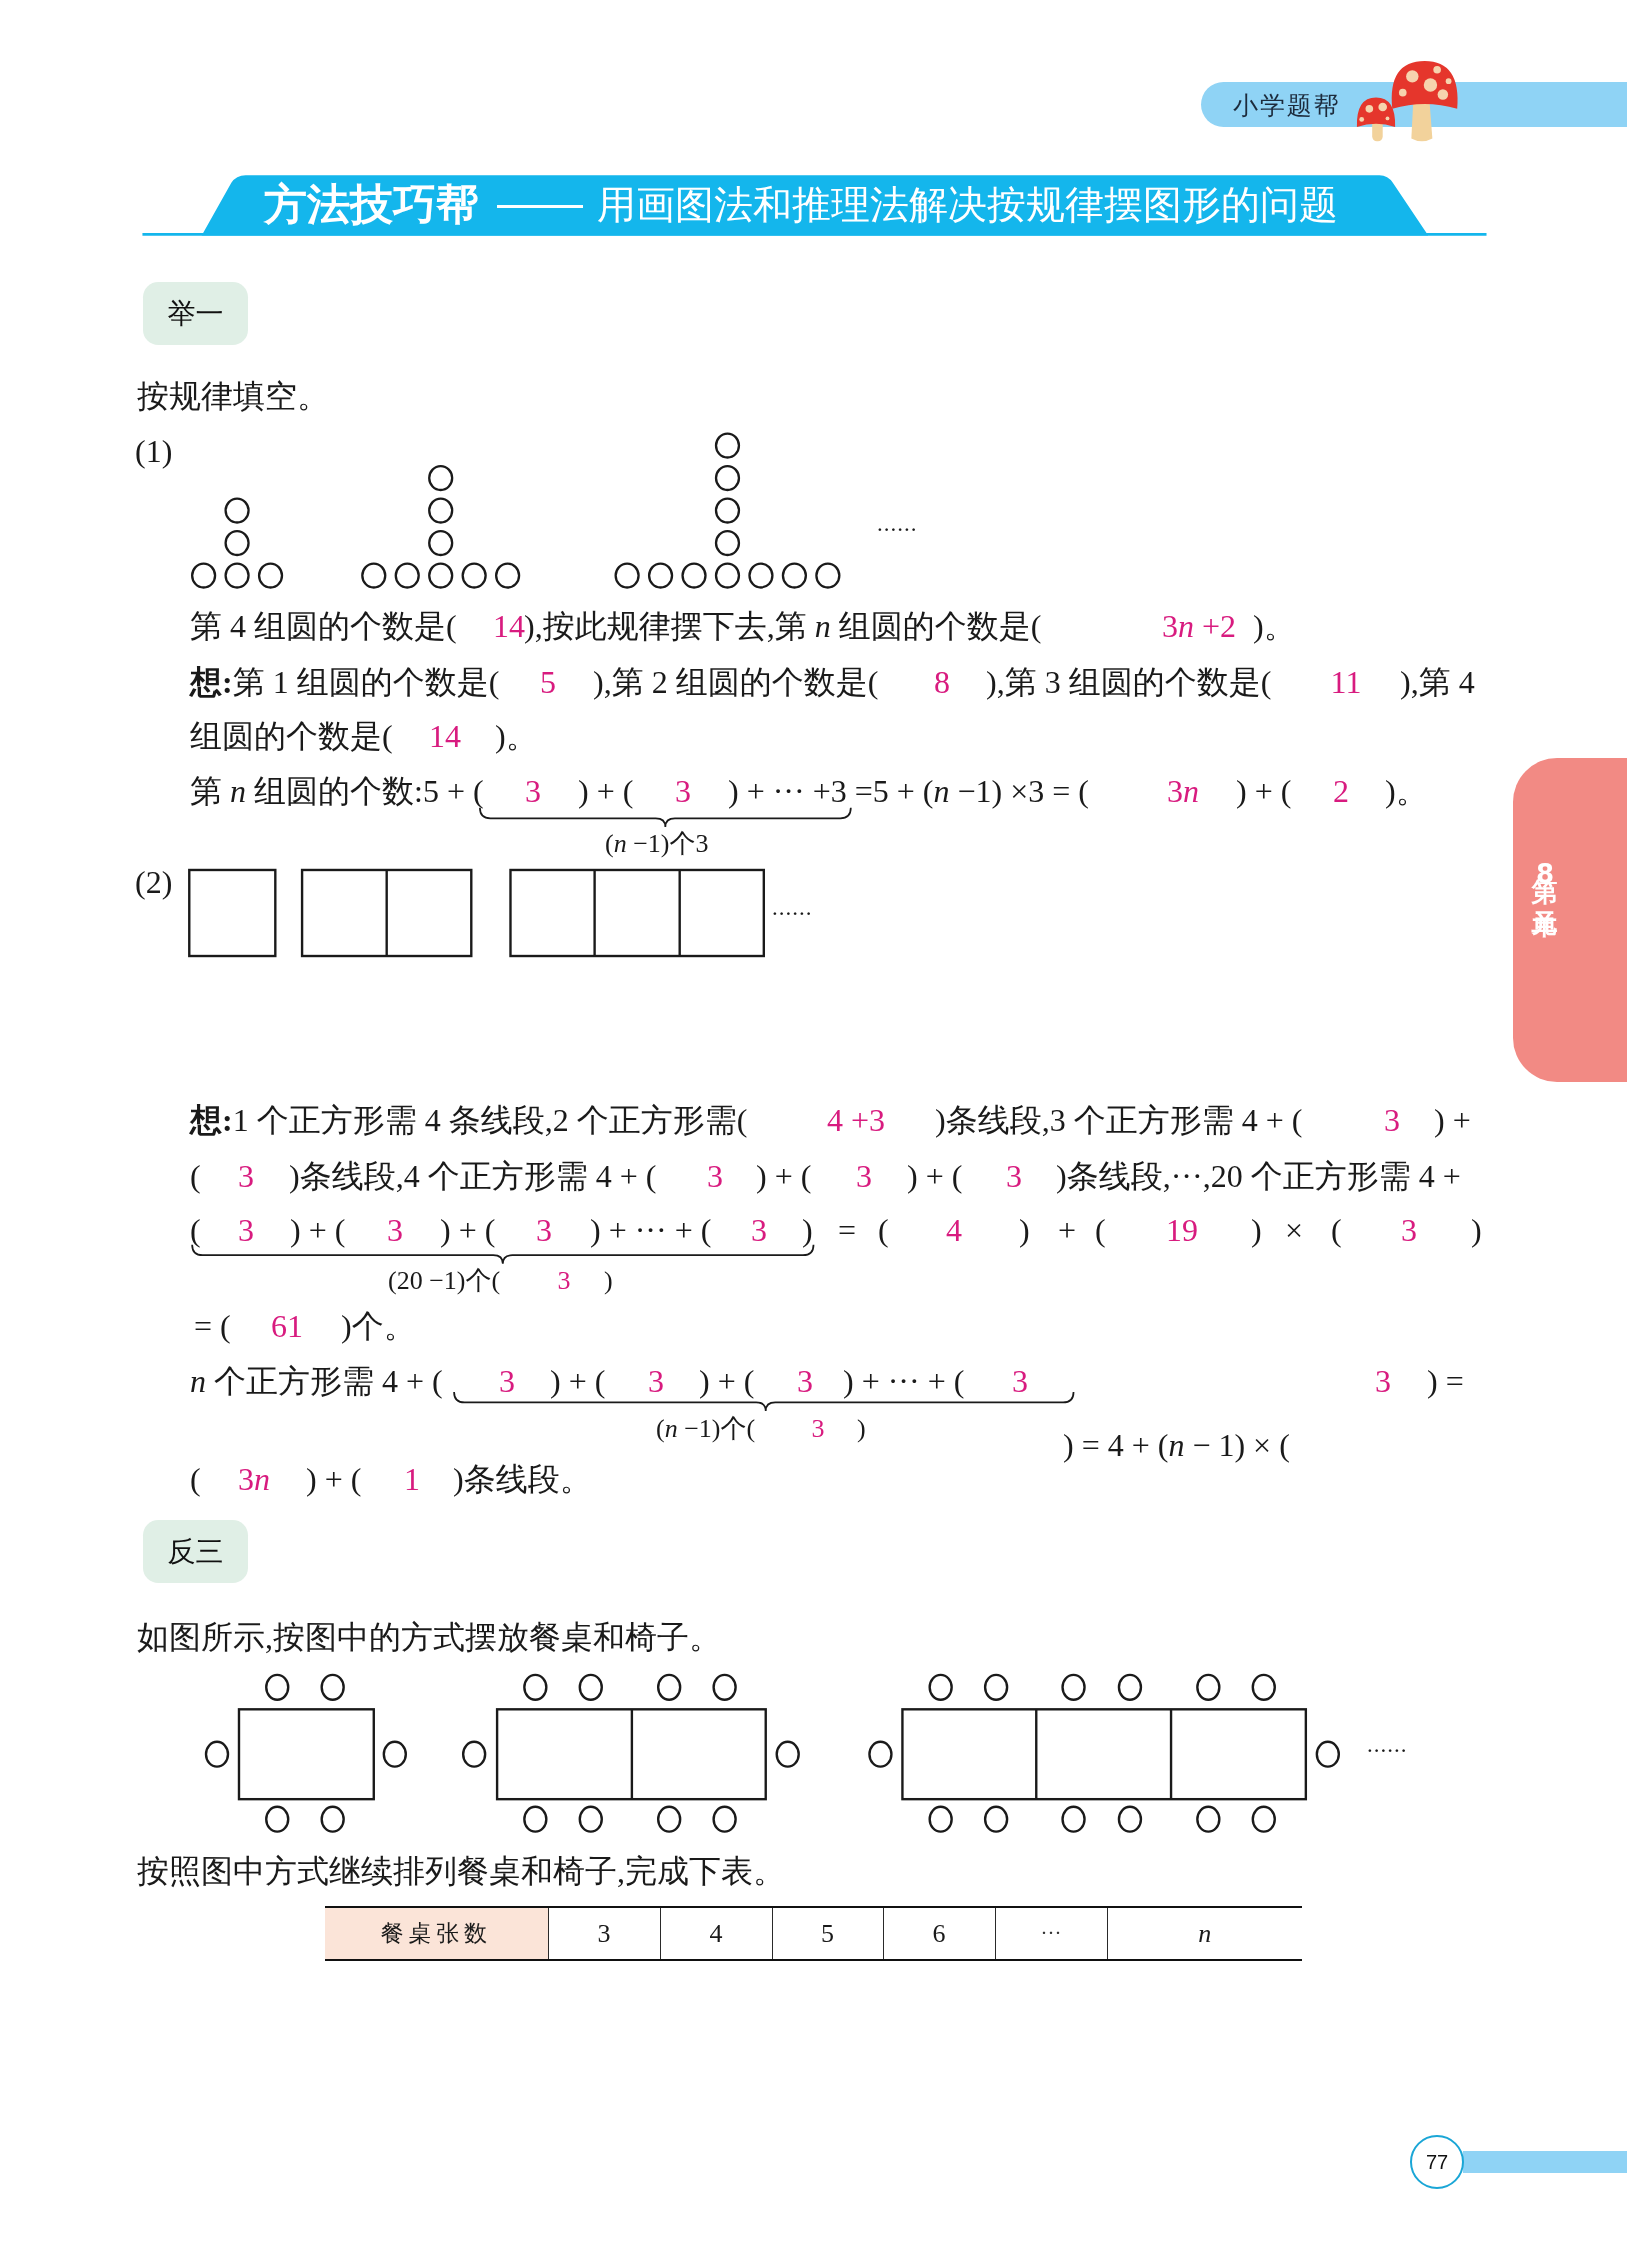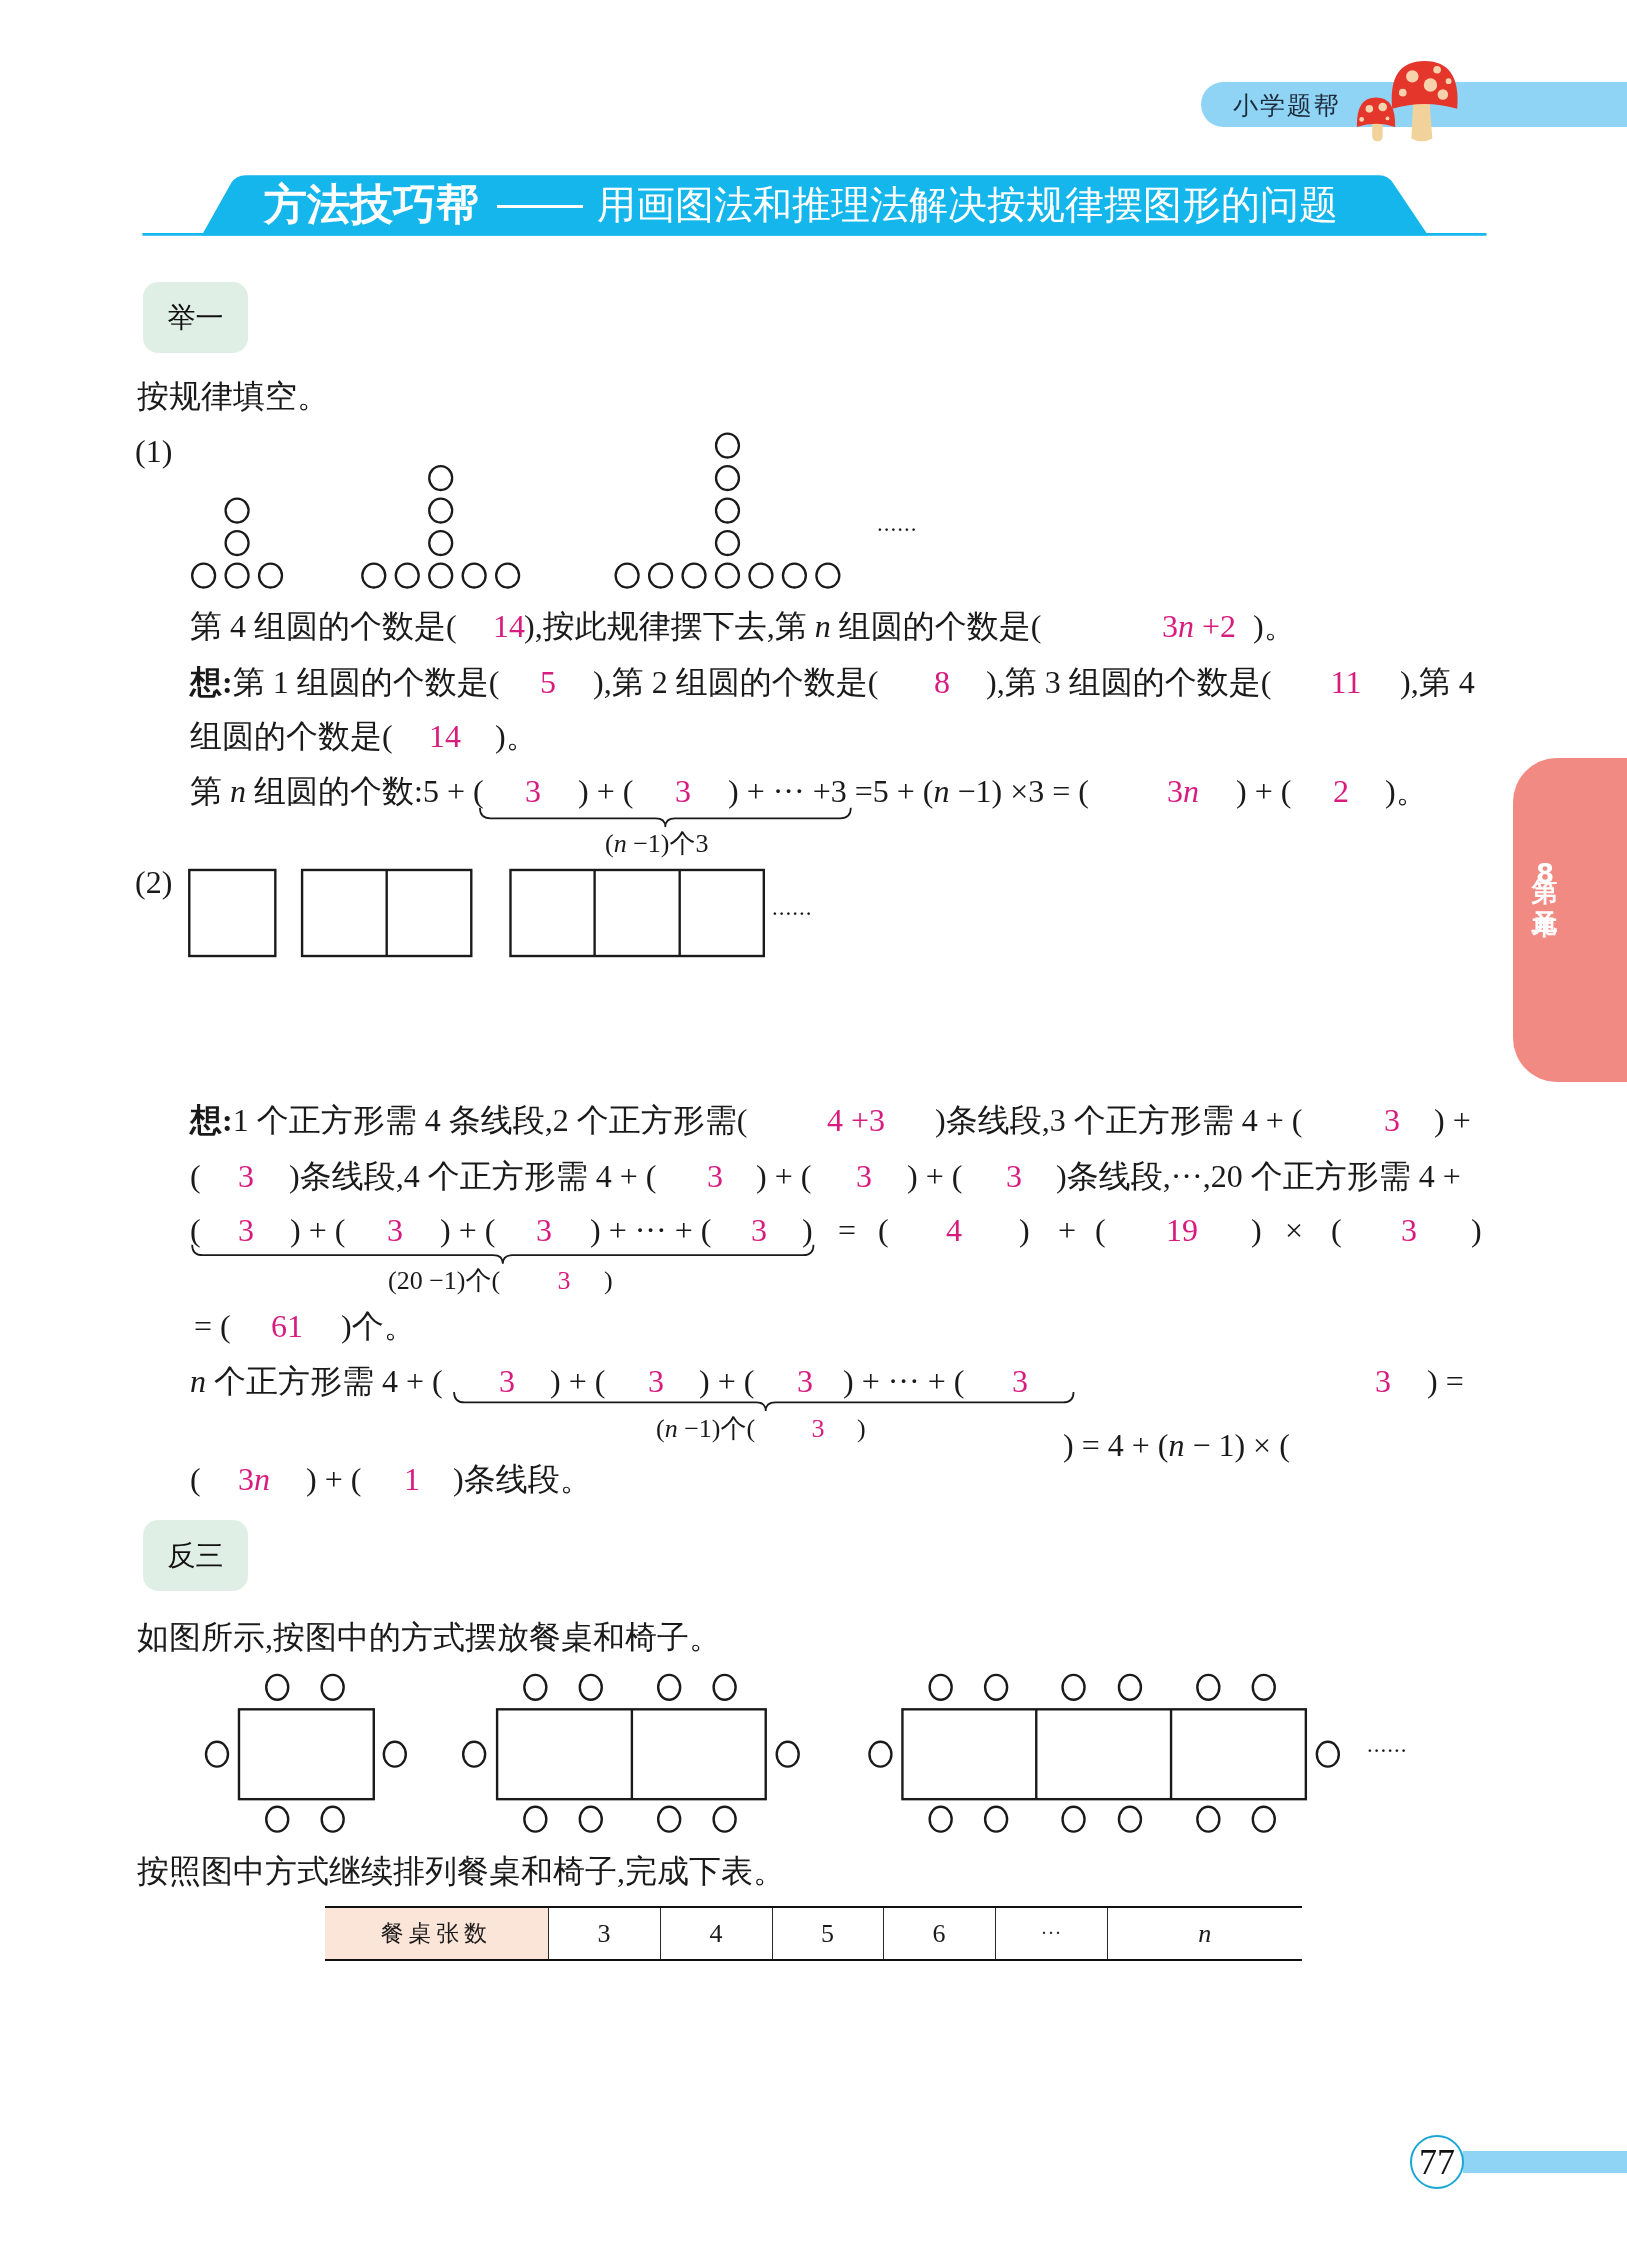--- a/index.html
+++ b/index.html
@@ -18,32 +18,32 @@
   .pill-text{left:1233px;top:105px;transform:translateY(-50%);font-family:"DejaVu Sans","Liberation Sans",sans-serif;
              font-size:25px;color:#1c2b3c;letter-spacing:1.9px;white-space:nowrap;}
 
   
   .title-main{left:264px;top:205px;transform:translateY(-50%);font-family:Liberation Serif, serif;
               font-weight:bold;font-size:43px;color:#fff;white-space:nowrap;}
   .title-dash{left:497px;top:203px;transform:translateY(-50%);font-family:"Liberation Sans",sans-serif;font-size:44px;color:#fff;white-space:nowrap;letter-spacing:-1.9px;}
   .title-sub{left:597px;top:205px;transform:translateY(-50%);font-family:"DejaVu Serif","Liberation Serif",serif;font-size:39px;color:#fff;white-space:nowrap;}
 
   
-  .badge{width:105px;height:71px;background:#e0efe6;border-radius:15.3px;display:flex;align-items:center;justify-content:center;
+  .badge{width:105px;height:63px;background:#e0efe6;border-radius:15.3px;display:flex;align-items:center;justify-content:center;
          font-family:"DejaVu Sans","Liberation Sans",sans-serif;font-size:28px;color:#111;}
 
   
   .side-tab{left:1513px;top:758px;width:115px;height:324px;background:#f28a84;border-radius:44px 0 0 44px;}
   .side-tab-text{left:1528px;top:858px;writing-mode:vertical-rl;text-orientation:upright;color:#fff;font-weight:bold;
                  font-family:"DejaVu Sans","Liberation Sans",sans-serif;font-size:26px;letter-spacing:1px;}
 
   
   .pn-bar{left:1463px;top:2151px;width:165px;height:22px;background:#8fd3f5;}
   .pn-circle{left:1410px;top:2135px;width:50px;height:50px;border:2.4px solid #1aa6d6;border-radius:50%;background:#fff;
-             display:flex;align-items:center;justify-content:center;font-family:Liberation Serif, serif;font-size:36px;color:#111;}
+             display:flex;align-items:center;justify-content:center;font-family:Liberation Sans, sans-serif;font-size:20px;color:#111;}
 
   
   .tbl{position:absolute;border-collapse:collapse;table-layout:fixed;border-top:2.9px solid #111;border-bottom:2.9px solid #111;font-size:26px;}
   .tbl td{border:1.2px solid #2a2a2a;text-align:center;vertical-align:middle;padding:0;height:51px;white-space:nowrap;}
   .tbl tr td:first-child{border-left:none;background:#fbe4d8;font-size:23px;letter-spacing:4.8px;}
   .tbl tr td:last-child{border-right:none;}
   .tbl tr:first-child td{border-top:none;}
   .tbl tr:last-child td{border-bottom:none;}
   .mag{color:#d81b7f;}
   .gray{color:#333;font-size:21px;}

